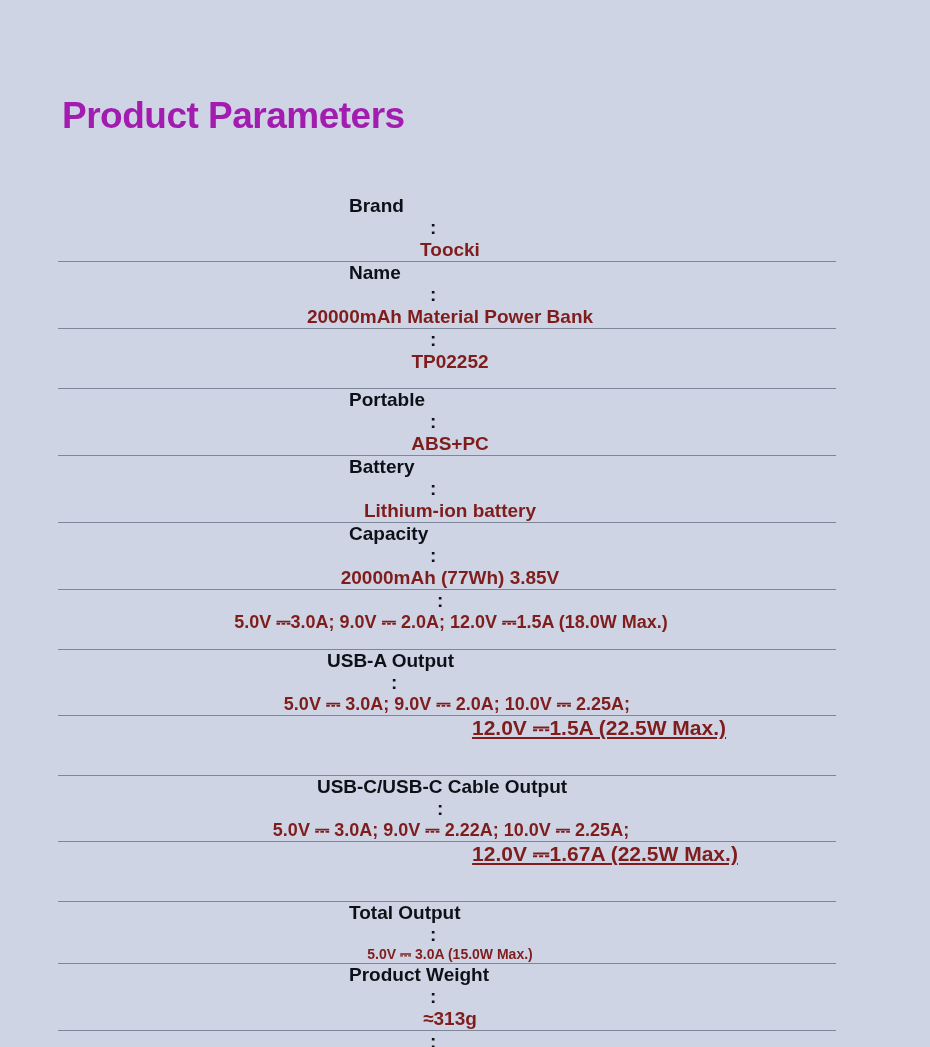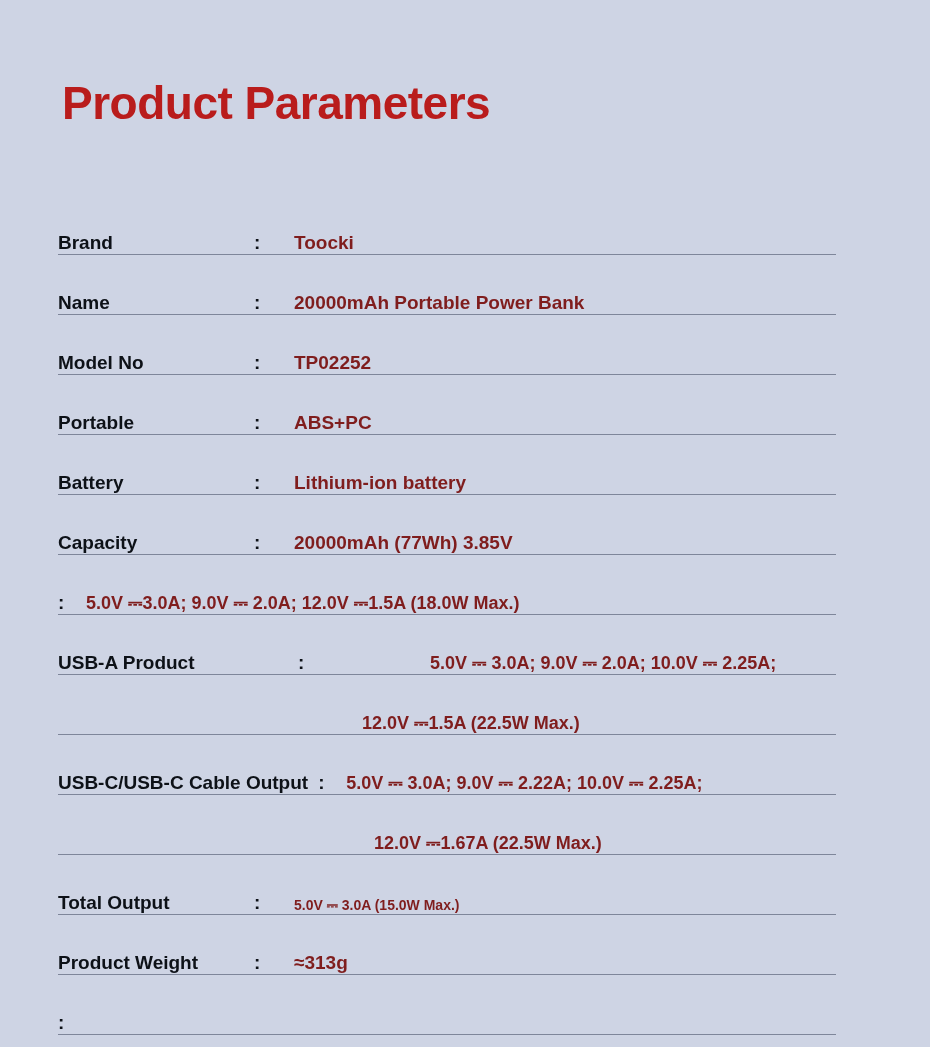--- a/index.html
+++ b/index.html
@@ -16,39 +16,40 @@
   }
   .page {
     position: relative;
     width: 930px;
     height: 1047px;
     box-sizing: border-box;
   }
   .title {
     position: absolute;
     left: 62px;
-    top: 78px;
-    font-size: 46px;
+    top: 96px;
+    font-size: 37px;
     font-weight: bold;
     letter-spacing: -0.5px;
-    color: #b91c1c;
+    color: #a21caf;
     line-height: 1.1;
   }
   .spec-table {
     position: absolute;
     left: 58px;
     top: 195px;
     width: 778px;
   }
   .row {
     display: flex;
-    align-items: flex-end;
+    align-items: center;
     border-bottom: 1px solid #7e869a;
     min-height: 60px;
     box-sizing: border-box;
+    flex-direction: column;
   }
   .row.cont {
     border-bottom: 1px solid #7e869a;
   }
   .label {
     font-size: 19px;
     font-weight: bold;
     color: #0d1117;
     white-space: nowrap;
     flex: none;
@@ -76,21 +77,21 @@
   .row.wide .label { width: auto; padding-right: 10px; }
   .row.wide .colon { width: 20px; text-align: left; }
   .row.wide .value { padding-left: 8px; font-size: 18px; }
 
   .row.usb-a .label { width: 240px; }
   .row.usb-a .colon { width: 112px; text-align: left; }
   .row.usb-a .value { font-size: 18px; margin-left: 20px; }
 
   .row.cont .label { width: 0; }
   .row.cont .colon { width: 0; }
-  .row.cont .value { padding-left: 304px; font-size: 18px; }
+  .row.cont .value { padding-left: 304px; font-size: 21px; text-decoration: underline; }
 
   .row.cont2 .value { padding-left: 316px; }
 
   .row.small-val .value { font-size: 14px; }
 </style>
 </head>
 <body>
 
 <div class="page">
 
@@ -100,25 +101,24 @@
 
     <div class="row simple">
       <span class="label">Brand</span>
       <span class="colon">:</span>
       <span class="value">Toocki</span>
     </div>
 
     <div class="row simple">
       <span class="label">Name</span>
       <span class="colon">:</span>
-      <span class="value">20000mAh Portable Power Bank</span>
+      <span class="value">20000mAh Material Power Bank</span>
     </div>
 
     <div class="row simple">
-      <span class="label">Model No</span>
       <span class="colon">:</span>
       <span class="value">TP02252</span>
     </div>
 
     <div class="row simple">
       <span class="label">Portable</span>
       <span class="colon">:</span>
       <span class="value">ABS+PC</span>
     </div>
 
@@ -133,21 +133,21 @@
       <span class="colon">:</span>
       <span class="value">20000mAh (77Wh) 3.85V</span>
     </div>
 
     <div class="row wide">
       <span class="colon">:</span>
       <span class="value">5.0V ⎓3.0A; 9.0V ⎓ 2.0A; 12.0V ⎓1.5A (18.0W Max.)</span>
     </div>
 
     <div class="row usb-a">
-      <span class="label">USB-A Product</span>
+      <span class="label">USB-A Output</span>
       <span class="colon">:</span>
       <span class="value">5.0V ⎓ 3.0A; 9.0V ⎓ 2.0A; 10.0V ⎓ 2.25A;</span>
     </div>
 
     <div class="row cont">
       <span class="label"></span>
       <span class="colon"></span>
       <span class="value">12.0V ⎓1.5A (22.5W Max.)</span>
     </div>
 

